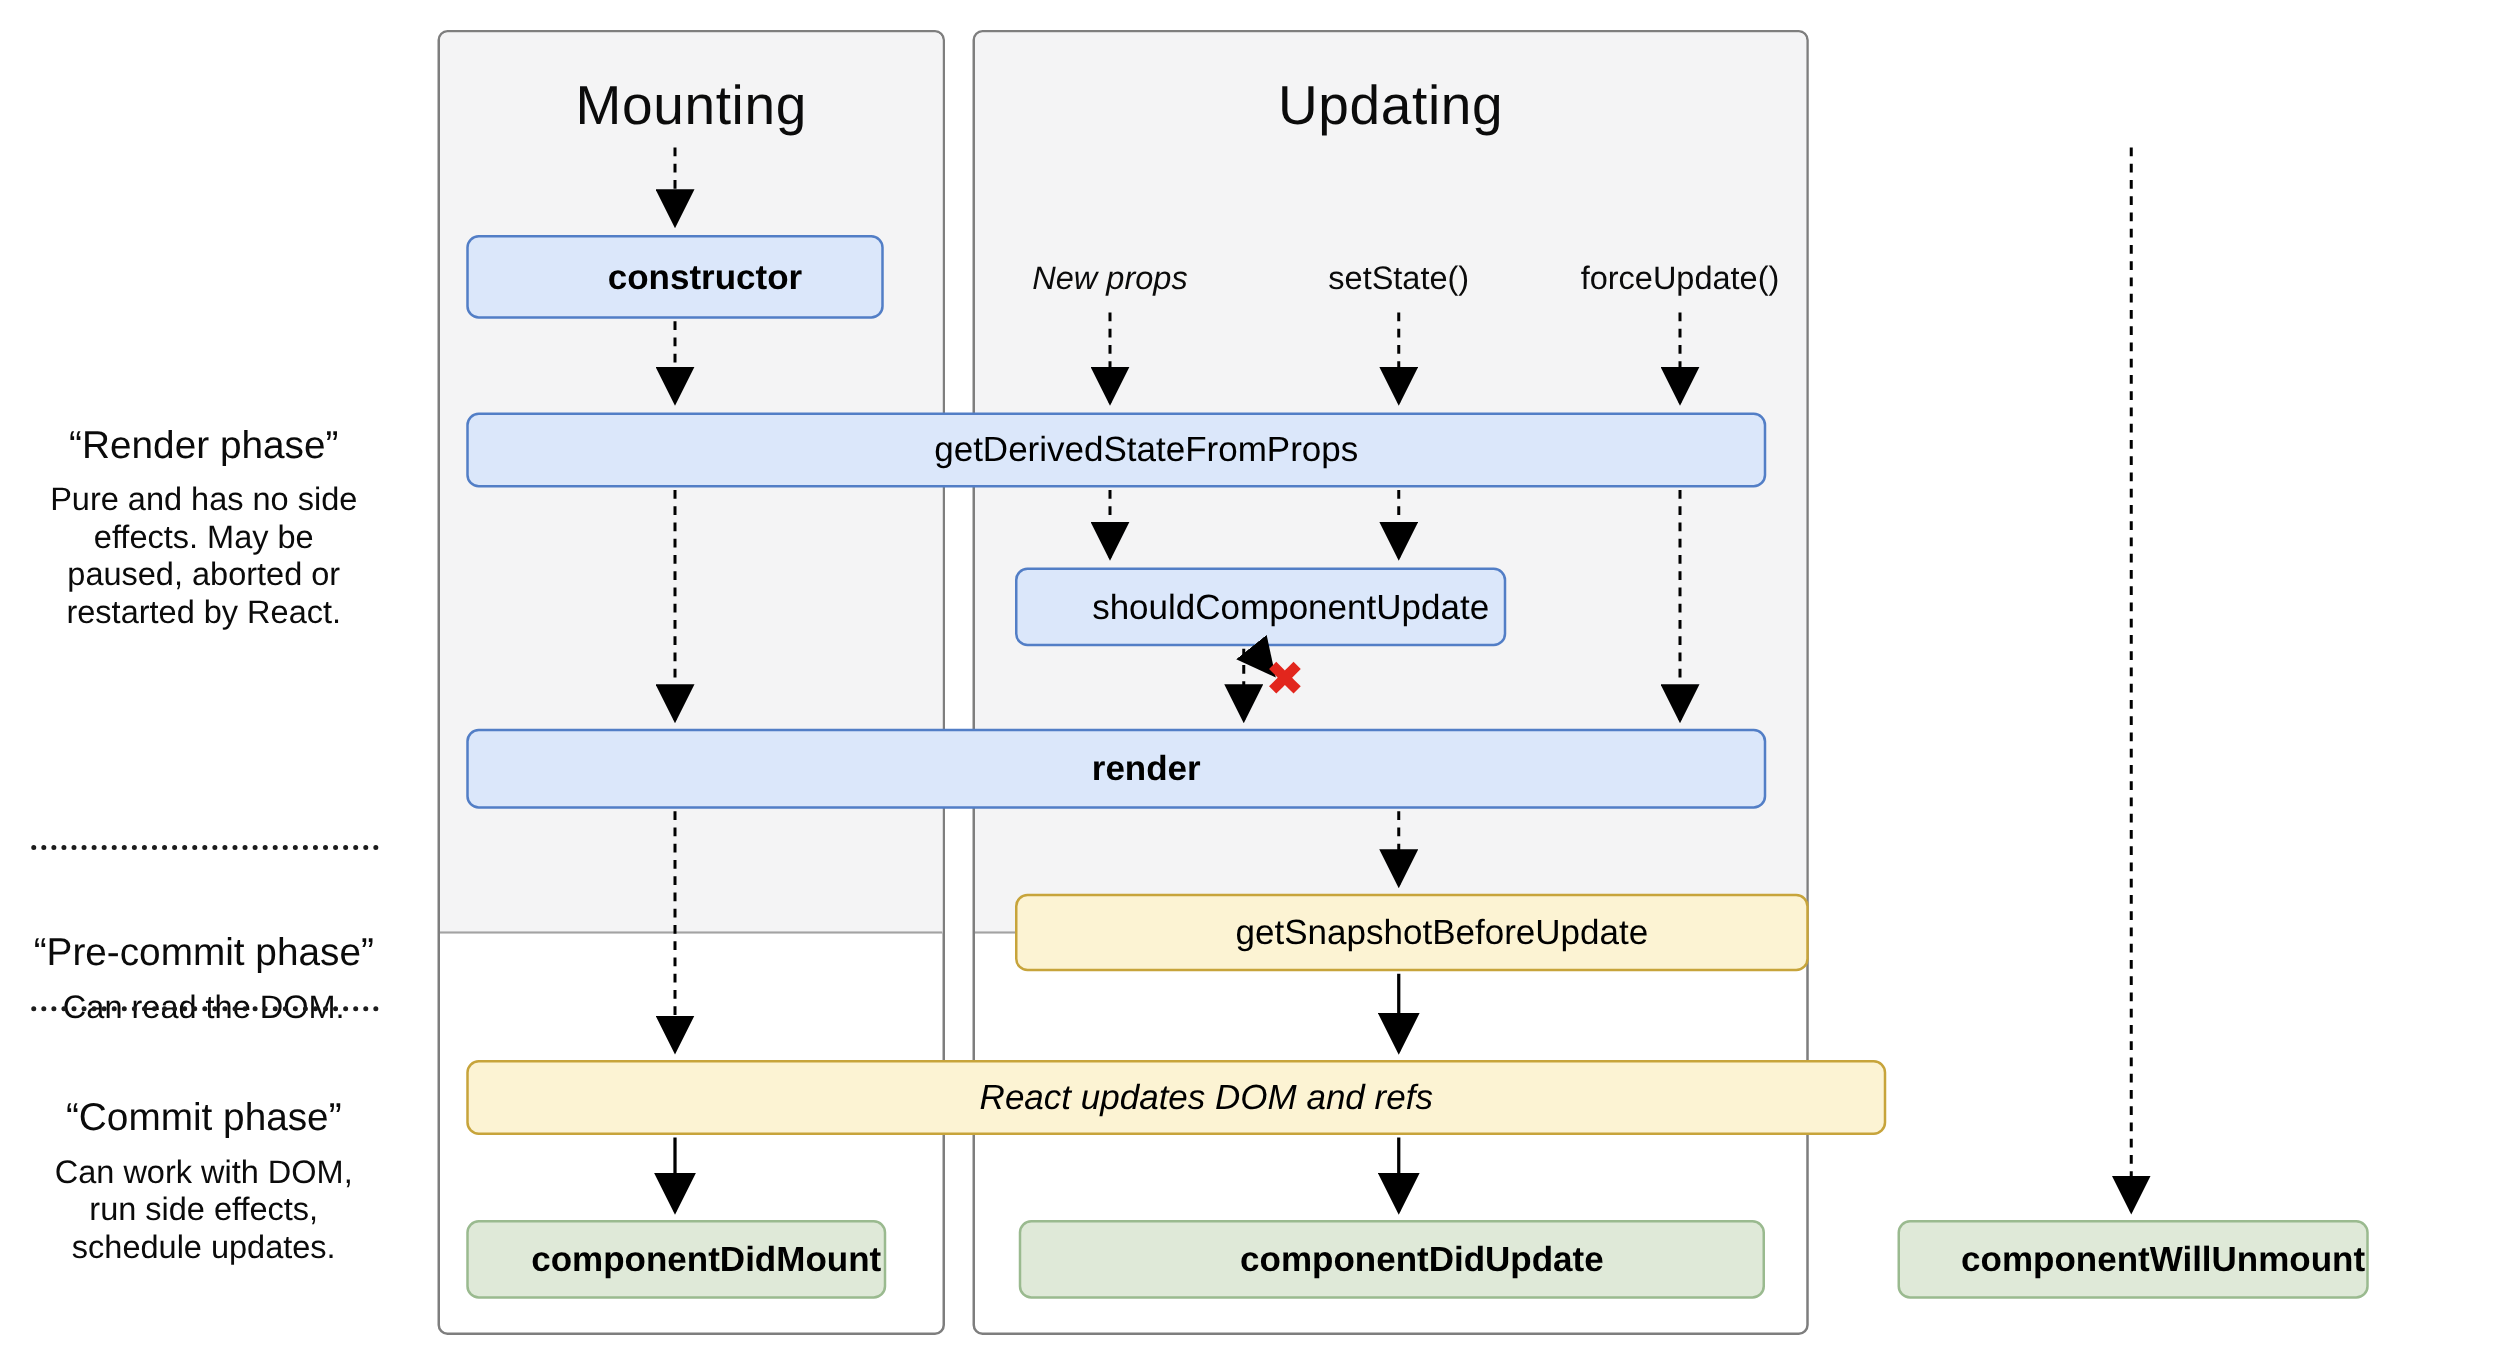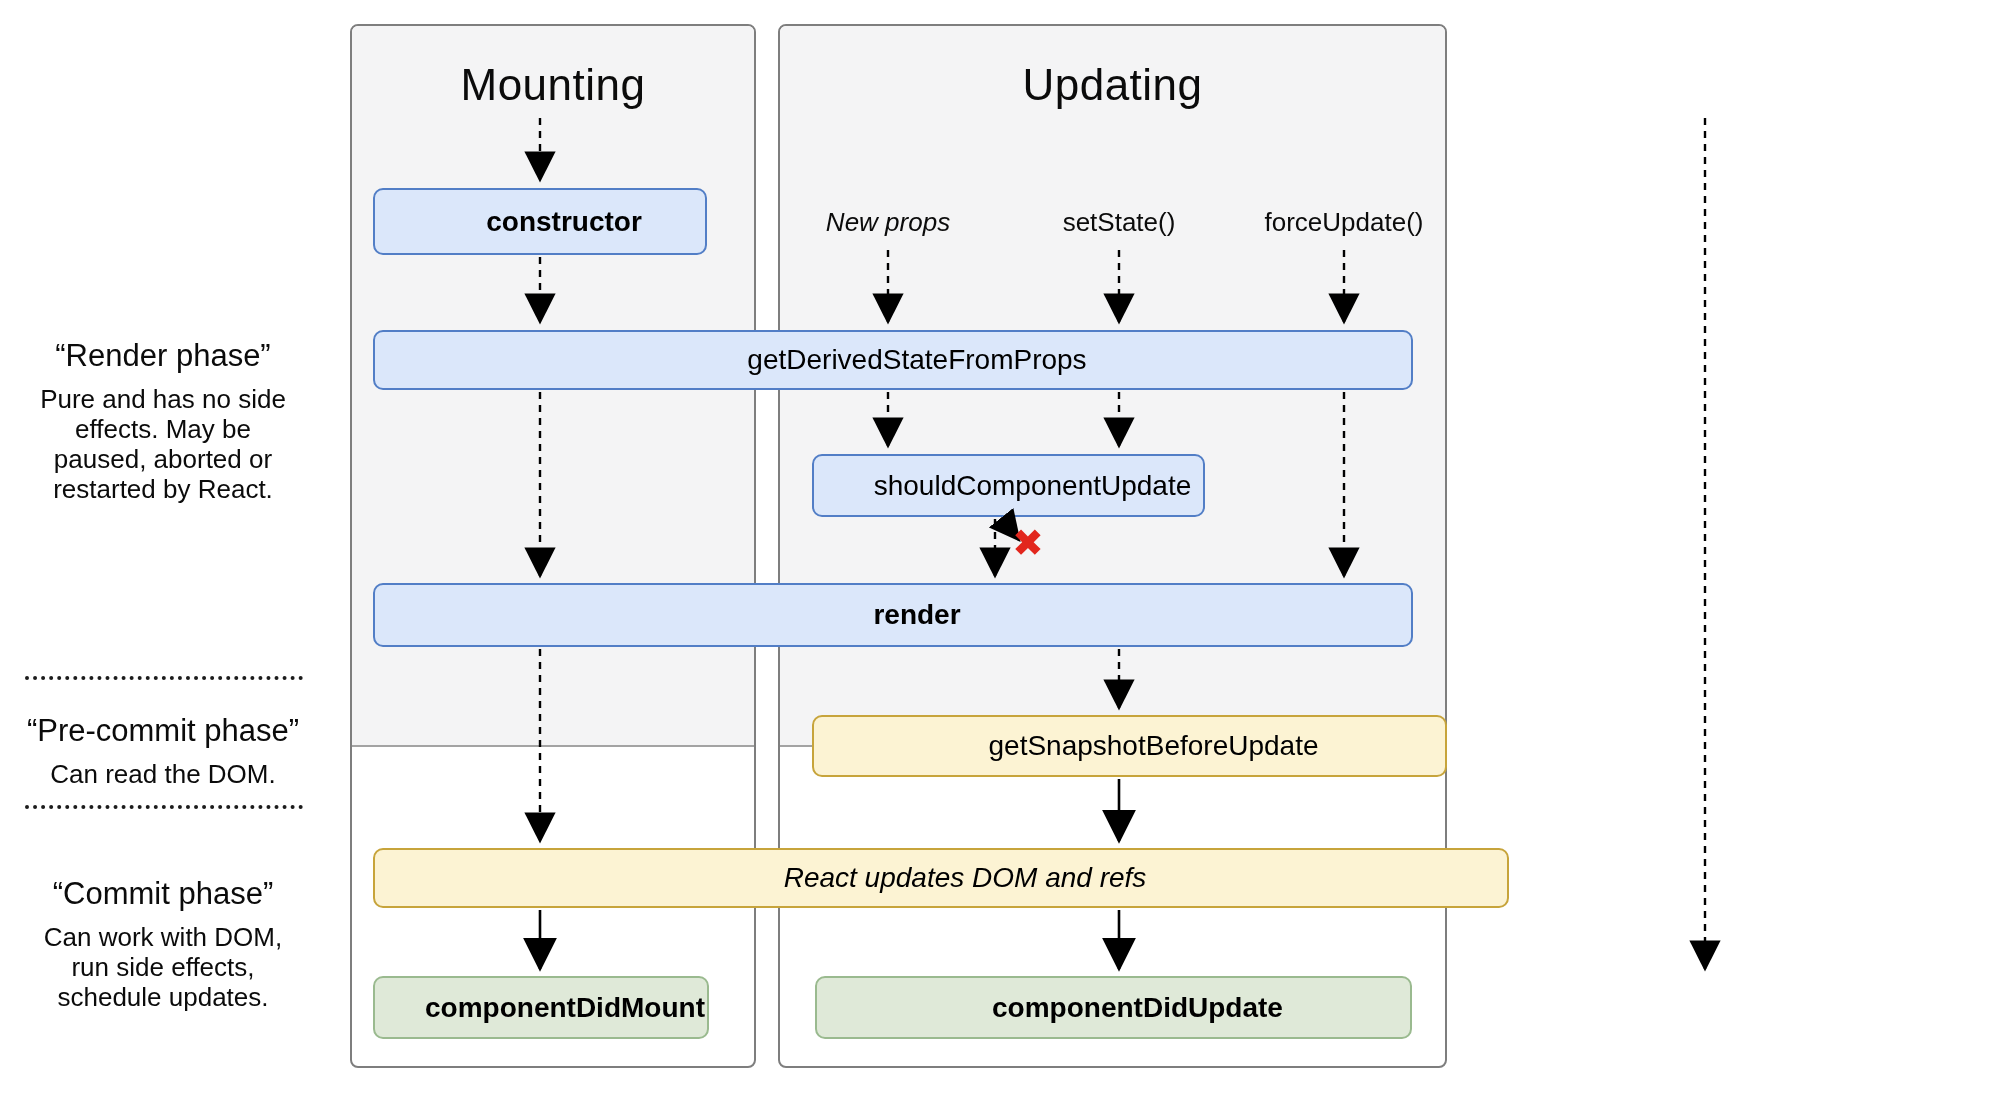--- a/index.html
+++ b/index.html
@@ -65,21 +65,21 @@
   <div class="phase-note" style="top:338px">
     <div class="ph-title">“Render phase”</div>
     <div class="ph-desc">Pure and has no side
 effects. May be
 paused, aborted or
 restarted by React.</div>
   </div>
 
   <div class="separator" style="top:676px"></div>
 
-  <div class="phase-note" style="top:713px">
+  <div class="phase-note" style="top:744px">
     <div class="ph-title">“Pre-commit phase”</div>
     <div class="ph-desc">Can read the DOM.</div>
   </div>
 
   <div class="separator" style="top:805px"></div>
 
   <div class="phase-note" style="top:876px">
     <div class="ph-title">“Commit phase”</div>
     <div class="ph-desc">Can work with DOM,
 run side effects,
@@ -133,16 +133,17 @@
   </svg>
 
   <div class="box blue bold" style="left:373px;  top:188px; width:334px;  height:67px">constructor</div>
   <div class="box blue" style="left:373px;  top:330px; width:1040px; height:60px">getDerivedStateFromProps</div>
   <div class="box blue" style="left:812px;  top:454px; width:393px;  height:63px">shouldComponentUpdate</div>
   <div class="box blue bold" style="left:373px;  top:583px; width:1040px; height:64px">render</div>
   <div class="box yellow" style="left:812px;  top:715px; width:635px;  height:62px">getSnapshotBeforeUpdate</div>
   <div class="box yellow italic" style="left:373px; top:848px; width:1136px; height:60px">React updates DOM and refs</div>
   <div class="box green bold" style="left:373px;  top:976px; width:336px;  height:63px">componentDidMount</div>
   <div class="box green bold" style="left:815px;  top:976px; width:597px;  height:63px">componentDidUpdate</div>
+  <div class="box green bold" style="left:1518px; top:976px; width:377px;  height:63px">componentWillUnmount</div>
 
   <div class="skip-x">✖</div>
 
 </div>
 
 </body></html>

